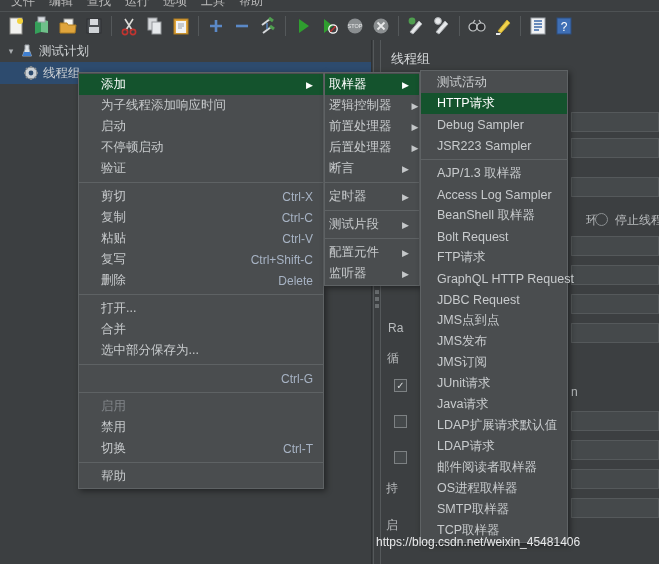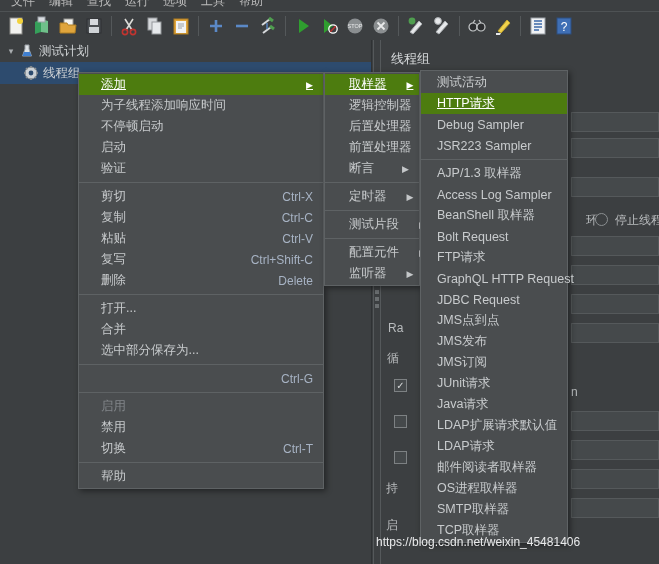--- a/index.html
+++ b/index.html
@@ -116,39 +116,39 @@
   }
   .pmi {
     position: relative;
     display: flex; align-items: center;
     height: 21px;
     padding: 0 10px 0 22px;
     font-size: 12.5px;
     color: #c8cbcd;
     white-space: nowrap;
   }
-  .pmi.sel { background: #4d7c0f; color: #ffffff; text-decoration: underline; }
+  .pmi.sel { background: #14532d; color: #ffffff; }
   .pmi.dis { color: #82868a; }
   .pmi .accel {
     margin-left: auto;
     padding-left: 26px;
     color: #a7b3c4; font-size: 12px;
   }
   .pmi .arrow {
     margin-left: auto; padding-left: 20px;
     color: #c4c7c9; font-size: 9px;
   }
   .pmi.sel .arrow { color: #ffffff; }
   .psep { height: 1px; background: #5e6264; margin: 3px 0; }
 
   #menu-main { left: 78px; top: 72px; width: 246px; }
   #menu-add  { left: 324px; top: 72px; width: 96px; }
   #menu-sampler { left: 420px; top: 70px; width: 148px; }
   #menu-sampler .pmi { padding-left: 16px; }
-  #menu-add .pmi { padding-left: 24px; }
+  #menu-add .pmi { padding-left: 4px; }
 
   
   .watermark {
     position: absolute; left: 376px; top: 535px;
     font-size: 12px; color: #e9eaeb;
     font-family: "Liberation Sans", sans-serif;
     white-space: nowrap;
   }
 
   
@@ -371,24 +371,24 @@
 
   <div class="popup" id="menu-main">
       <div class="pmi sel">
         <span>添加</span>
         <span class="arrow">▶</span>
       </div>
       <div class="pmi">
         <span>为子线程添加响应时间</span>
       </div>
       <div class="pmi">
+        <span>启动</span>
+      </div>
+      <div class="pmi">
         <span>不停顿启动</span>
-      </div>
-      <div class="pmi">
-        <span>启动</span>
       </div>
       <div class="pmi">
         <span>验证</span>
       </div>
       <div class="psep"></div>
       <div class="pmi">
         <span>剪切</span>
         <span class="accel">Ctrl-X</span>
       </div>
       <div class="pmi">
@@ -441,25 +441,25 @@
   <div class="popup" id="menu-add">
       <div class="pmi sel">
         <span>取样器</span>
         <span class="arrow">▶</span>
       </div>
       <div class="pmi">
         <span>逻辑控制器</span>
         <span class="arrow">▶</span>
       </div>
       <div class="pmi">
+        <span>前置处理器</span>
+        <span class="arrow">▶</span>
+      </div>
+      <div class="pmi">
         <span>后置处理器</span>
-        <span class="arrow">▶</span>
-      </div>
-      <div class="pmi">
-        <span>前置处理器</span>
         <span class="arrow">▶</span>
       </div>
       <div class="pmi">
         <span>断言</span>
         <span class="arrow">▶</span>
       </div>
       <div class="psep"></div>
       <div class="pmi">
         <span>定时器</span>
         <span class="arrow">▶</span>

